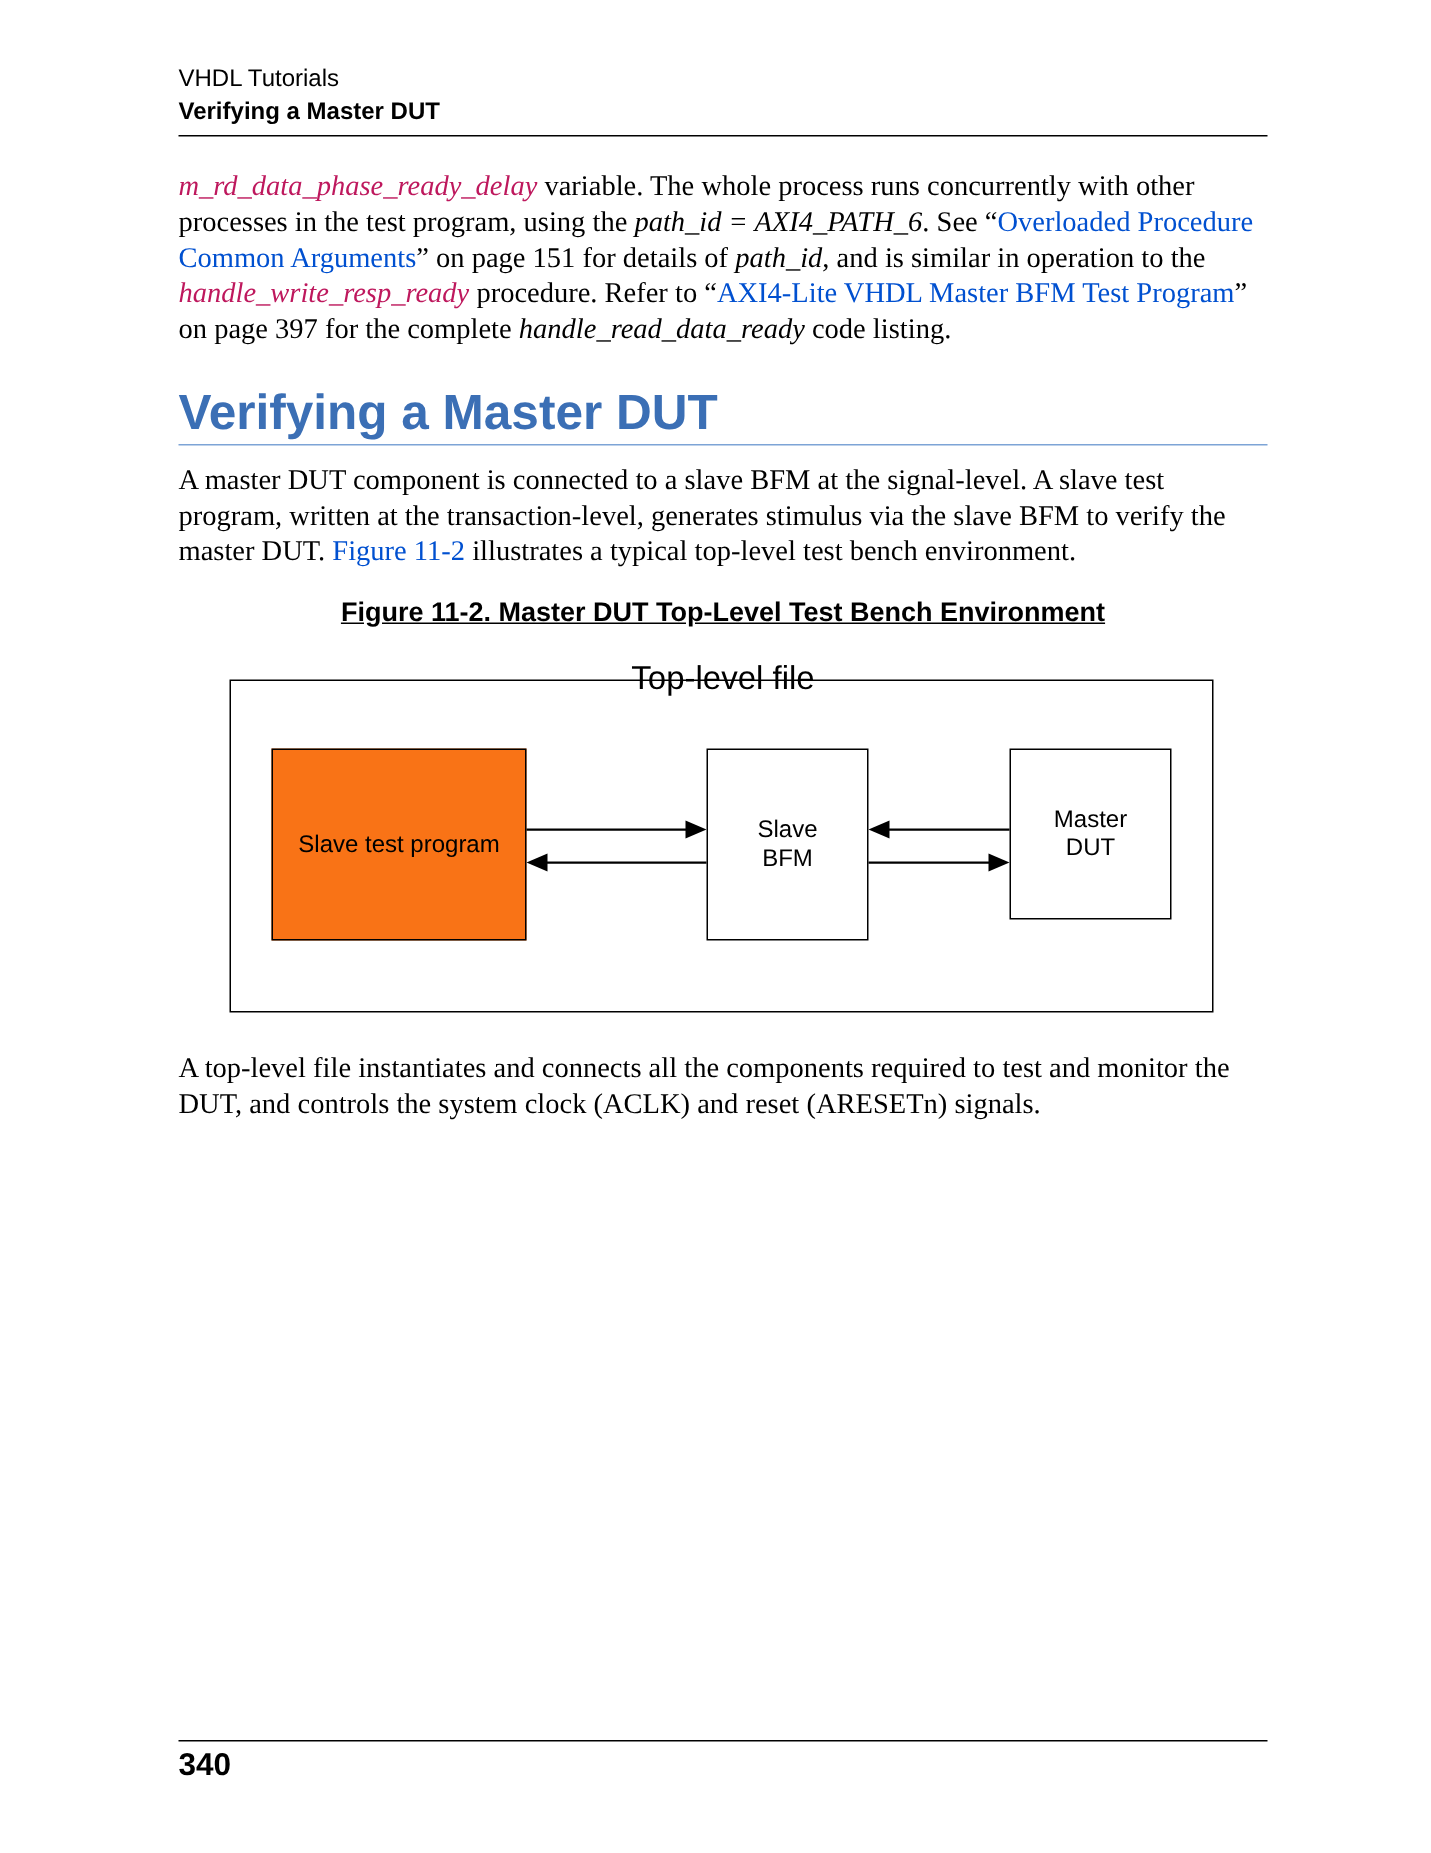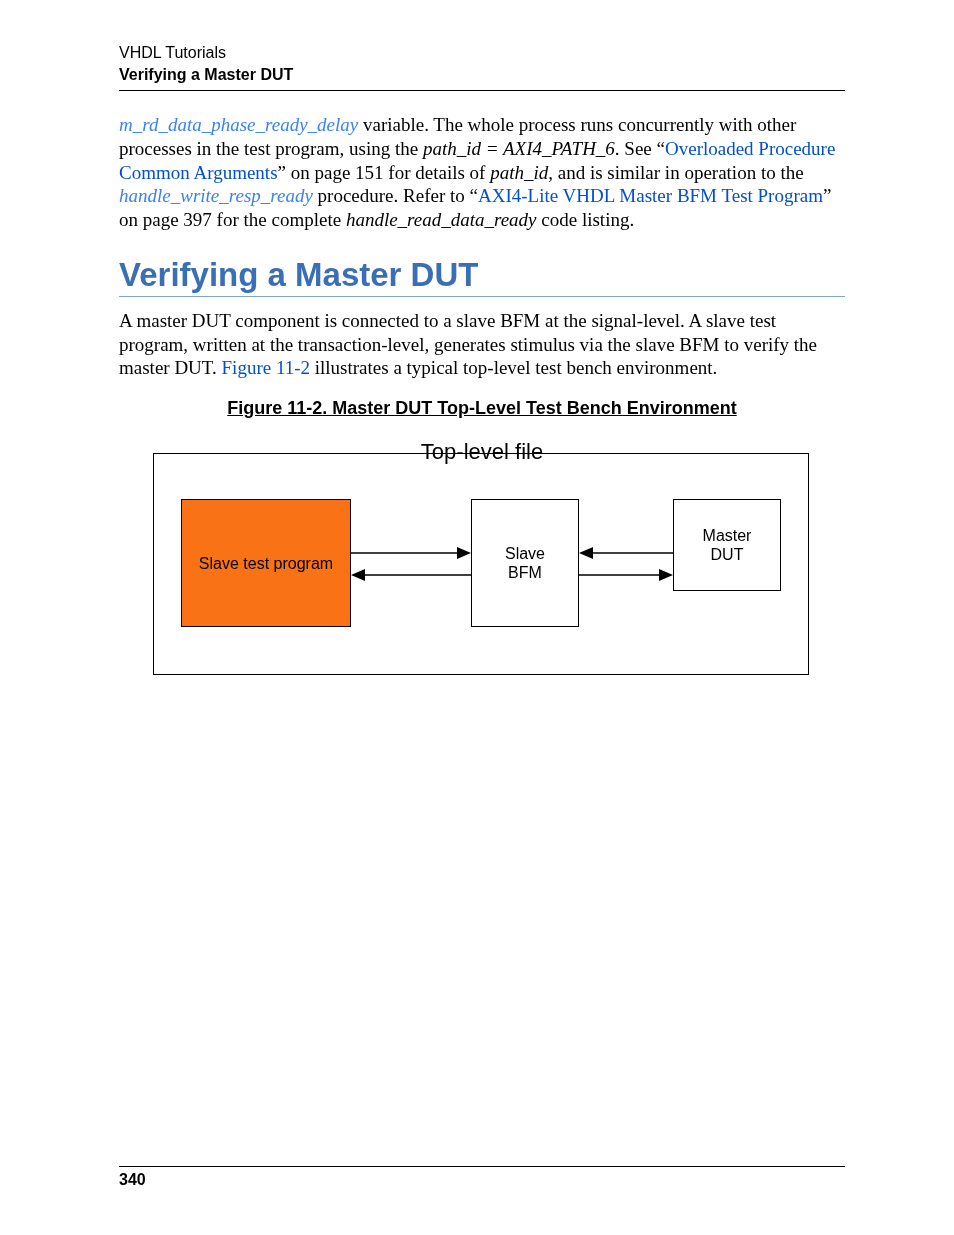--- a/index.html
+++ b/index.html
@@ -35,21 +35,21 @@
   }
   .body-text {
     margin-top: 22px;
     line-height: 1.25;
     text-align: left;
   }
   .body-text p {
     margin: 0 0 14px 0;
   }
   a.link {
-    color: #3b82f6;
+    color: #be185d;
     font-style: italic;
     text-decoration: none;
   }
   a.linkn {
     color: #0050d0;
     text-decoration: none;
   }
   .italic { font-style: italic; text-align: center; }
   h1.section-title {
     font-family: Arial, Helvetica, sans-serif;
@@ -123,33 +123,33 @@
   .box-slavebfm {
     top: 72px;
     left: 318px;
     width: 108px;
     height: 128px;
   }
   .box-masterdut {
     top: 72px;
     left: 520px;
     width: 108px;
-    height: 92px;
+    height: 114px;
   }
   svg.arrow {
     position: absolute;
     overflow: visible;
   }
   .footer {
     position: absolute;
     left: 119px;
     right: 109px;
     bottom: 46px;
     font-family: Arial, Helvetica, sans-serif;
-    font-size: 16px;
+    font-size: 21px;
   }
   .footer-rule {
     border: none;
     border-top: 1px solid #000;
     margin: 0 0 4px 0;
   }
   .footer-row {
     display: flex;
     justify-content: space-between;
     align-items: flex-start;
@@ -225,20 +225,21 @@
         <polygon points="0,8 14,2 14,14" fill="#000"></polygon>
       </svg>
       <svg class="arrow" style="top:140px;left:426px;width:94px;height:16px">
         <line x1="0" y1="8" x2="82" y2="8" stroke="#000" stroke-width="1.5"></line>
         <polygon points="94,8 80,2 80,14" fill="#000"></polygon>
       </svg>
     </div>
   </div>
 
   <div class="after-heading">
+    <p>A top-level file instantiates and connects all the components required to test and monitor the DUT, and controls the system clock (ACLK) and reset (ARESETn) signals.</p>
   </div>
 </div>
 
 <div class="footer">
   <hr class="footer-rule">
   <div class="footer-row">
     <div class="footer-page">340</div>
   </div>
 </div>
 

